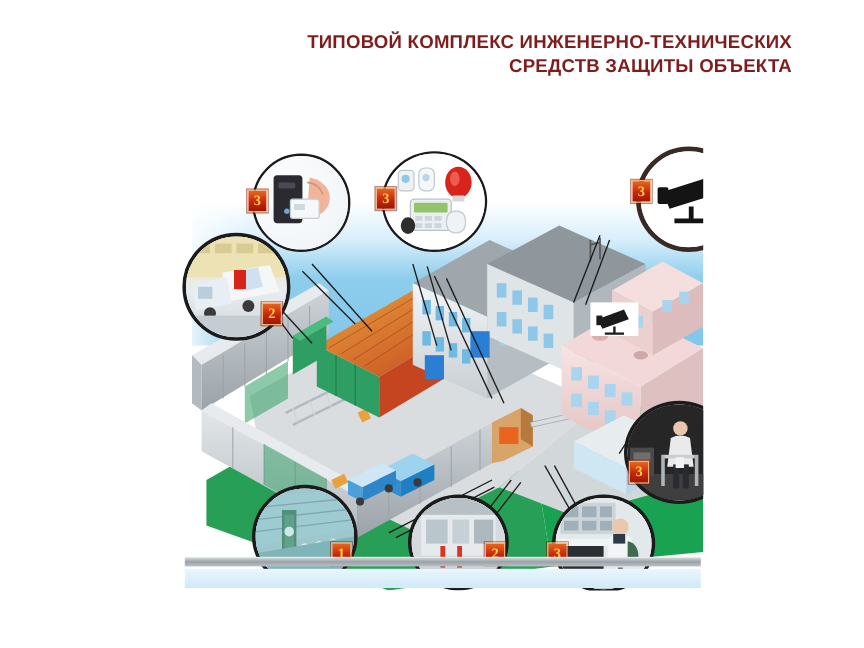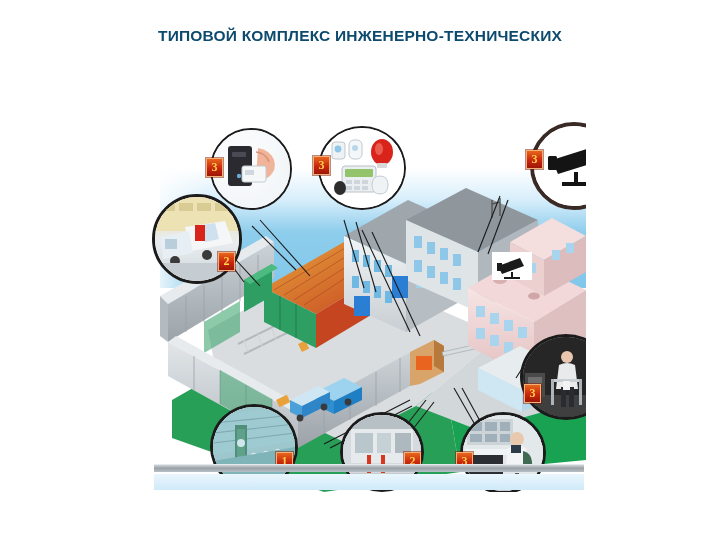--- a/index.html
+++ b/index.html
@@ -7,22 +7,22 @@
   body{
     width:720px;height:540px;overflow:hidden;
     background:#ffffff;
     font-family:"Liberation Sans","DejaVu Sans",sans-serif;
   }
   #slide{position:relative;width:720px;height:540px;}
 
   
   .title-block{
     position:absolute;left:60px;top:26px;width:600px;
-    text-align:center;
-    color:#0c4a6e;
+    text-align:right;
+    color:#7f1d1d;
     font-size:15.5px;
     font-weight:bold;
     line-height:20px;
     letter-spacing:.2px;
   }
 
   
   .pic{
     position:absolute;left:148px;top:100px;width:438px;height:392px;
     overflow:hidden;background:#ffffff;
@@ -68,20 +68,21 @@
     box-shadow:0 0 0 1px rgba(120,20,0,.5);
   }
 </style>
 </head>
 <body>
 
 <div id="slide">
 
   <div class="title-block">
     <div>ТИПОВОЙ КОМПЛЕКС ИНЖЕНЕРНО-ТЕХНИЧЕСКИХ</div>
+    <div>СРЕДСТВ ЗАЩИТЫ ОБЪЕКТА</div>
   </div>
 
   <div class="pic">
 
     <div class="sky"></div>
     <div class="sky-fade"></div>
     <div class="ground"></div>
 
     <svg width="438" height="392" viewBox="0 0 438 392" style="position:absolute;left:0;top:0;">
 

